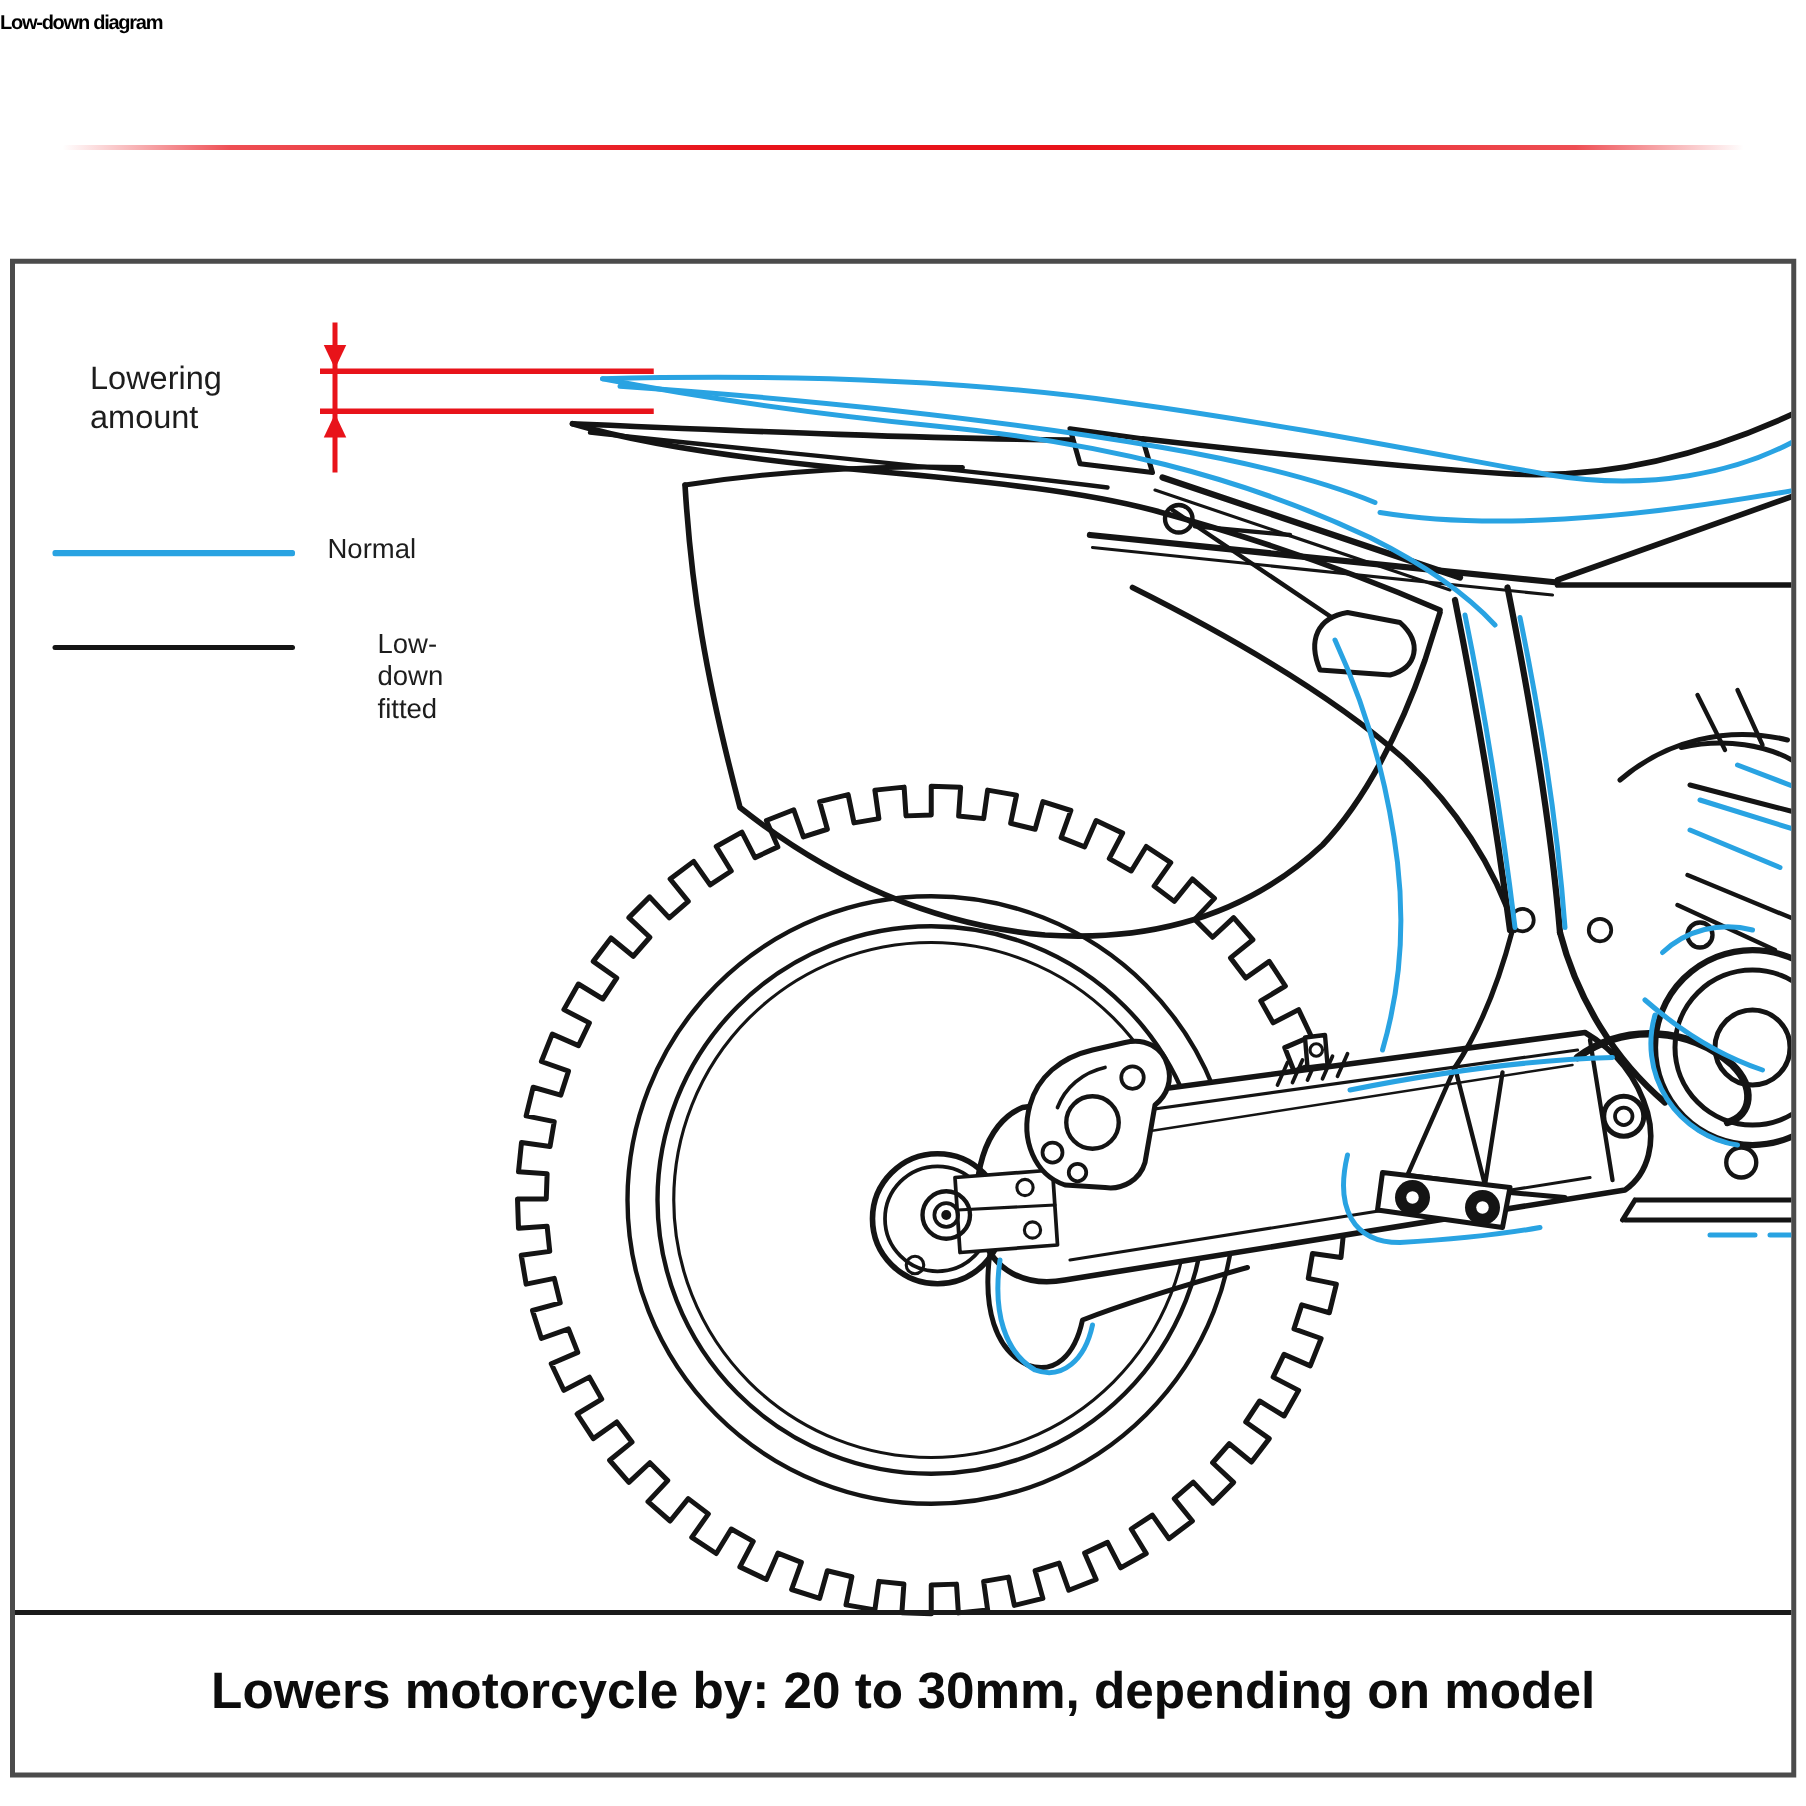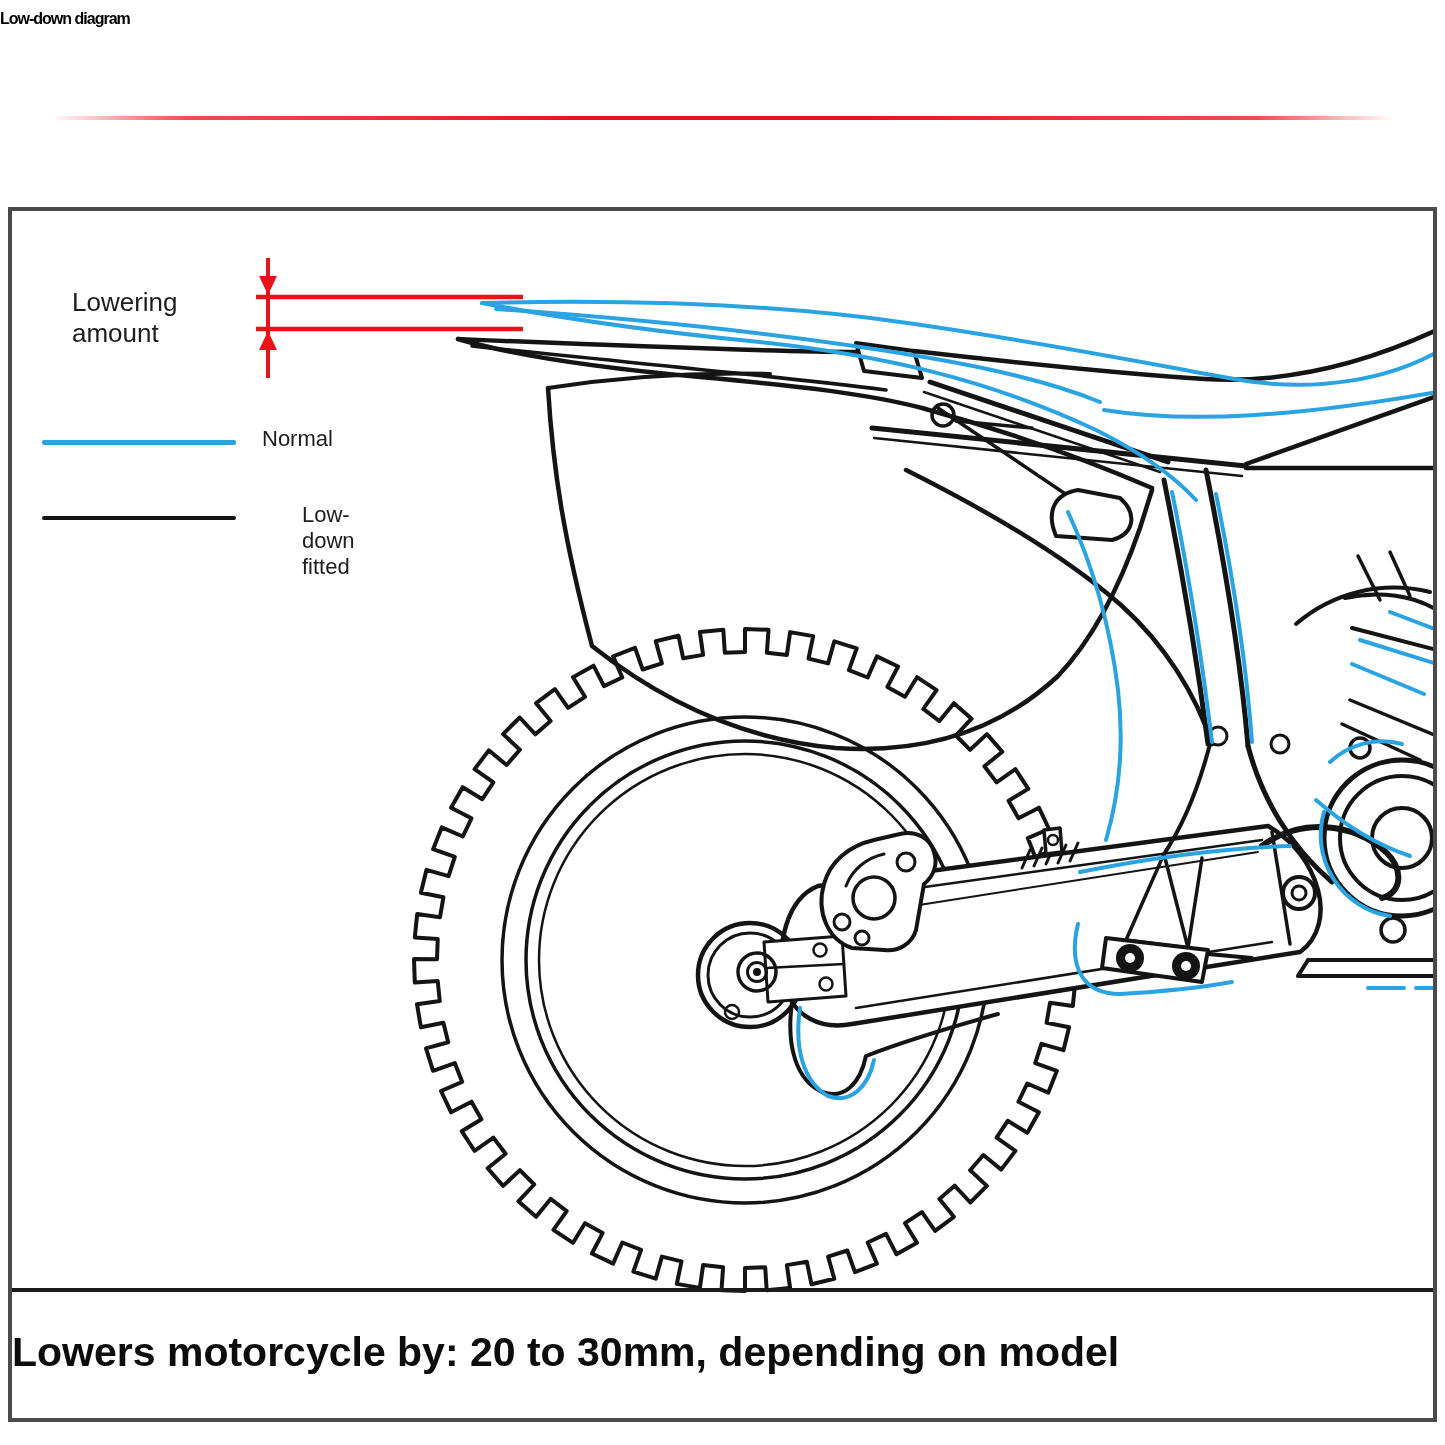--- a/index.html
+++ b/index.html
@@ -23,21 +23,21 @@
 
   .legend-row{position:absolute;left:0;top:0;}
   .legend-line{position:absolute;border-radius:2px;}
   .legend-line.normal{left:30px;top:229px;width:194px;height:5px;}
   .legend-line.fitted{left:30px;top:305px;width:194px;height:4px;}
   .legend-label{position:absolute;left:250px;font-size:22px;color:#1d1d1d;font-weight:500;}
   .legend-label.normal{top:215px;}
   .legend-label.fitted{top:291px;margin-left:40px;}
 
   .separator-line{position:absolute;left:0;right:0;top:1077px;height:4px;background:#1a1a1a;}
-  .bottom-caption{position:absolute;left:0;right:0;top:1118px;
+  .bottom-caption{position:absolute;left:0;right:0;top:1118px;text-align:center;
     font-size:41px;font-weight:700;color:#0c0c0c;}
 
   
   g.stroke-group path, g.stroke-group line, g.stroke-group circle, g.stroke-group rect,
   g.stroke-group ellipse{stroke:currentColor;fill:none;stroke-linecap:round;stroke-linejoin:round;}
   g.stroke-group .wfill{fill:#ffffff;}
   g.stroke-group .dark{fill:currentColor;stroke:none;}
   g.stroke-group .wdot{fill:#ffffff;stroke:none;}
   g[data-name="dimension-annotation"] line{stroke:currentColor;stroke-linecap:butt;}
   g[data-name="dimension-annotation"] polygon{fill:currentColor;stroke:none;}

